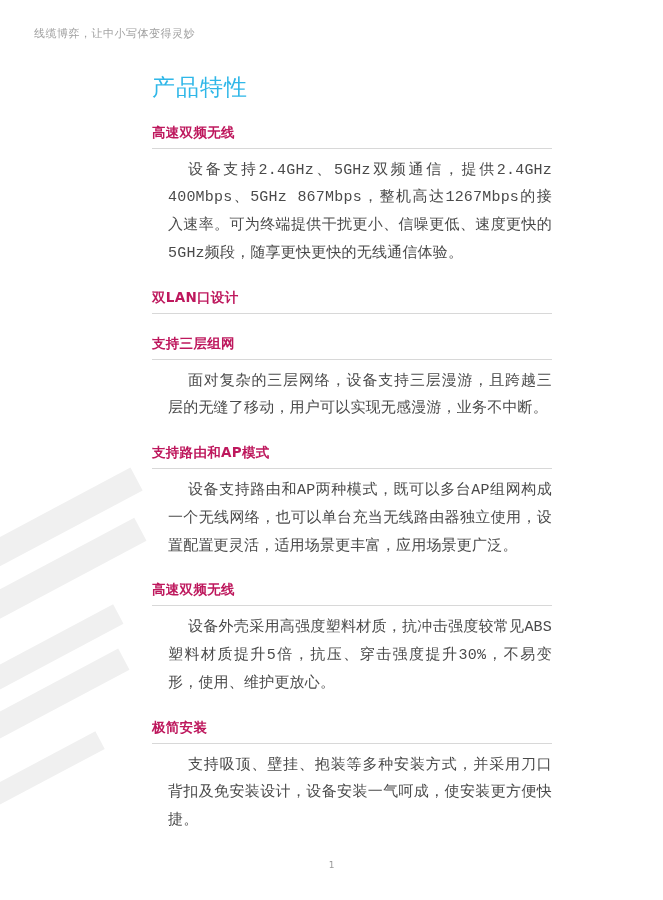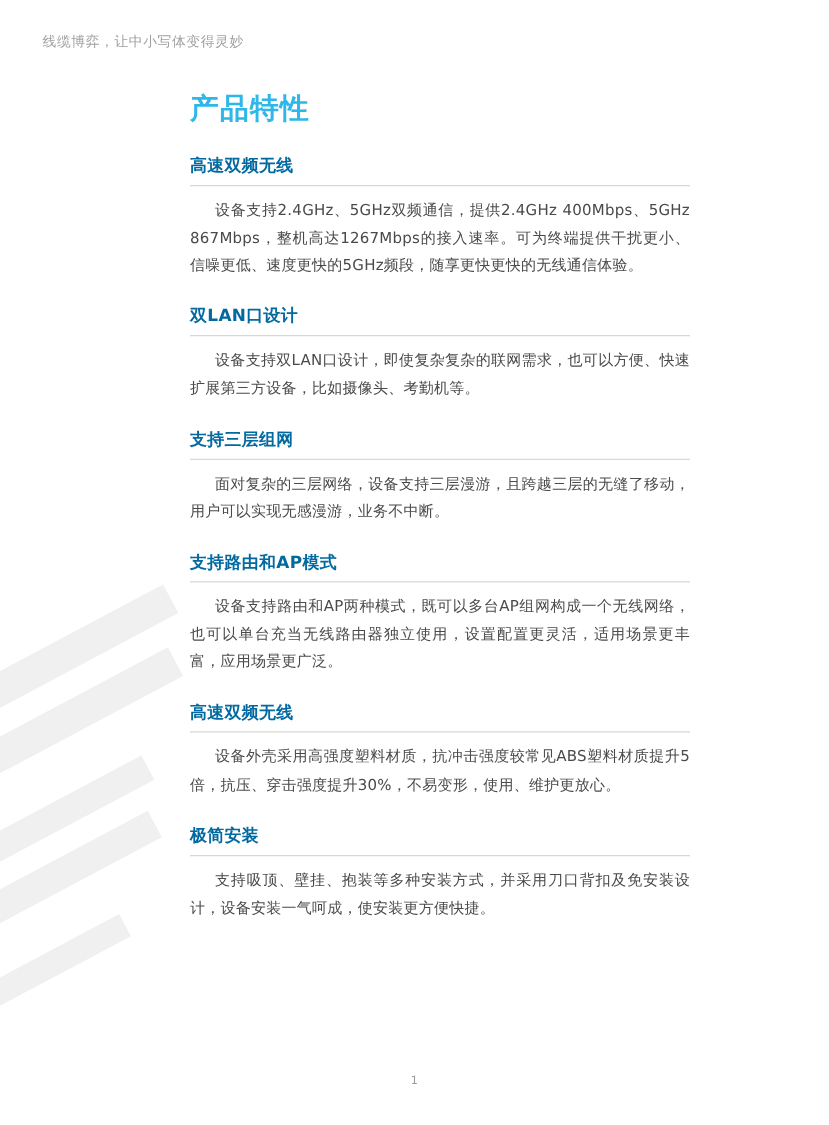--- a/index.html
+++ b/index.html
@@ -49,51 +49,52 @@
   .content {
     position: absolute;
     top: 74px;
     left: 152px;
     width: 400px;
   }
 
   .doc-title {
     font-size: 23px;
     color: #2fb7e8;
-    font-weight: bold;
+    font-weight: normal;
     letter-spacing: 1px;
     margin: 0 0 22px 0;
     line-height: 1.2;
   }
 
   .section { margin-bottom: 21px; }
 
   .section-heading {
     font-size: 13.5px;
     font-weight: bold;
-    color: #0369a1;
+    color: #be185d;
     margin: 0 0 6px 0;
     letter-spacing: 0.3px;
   }
 
   .rule {
     border: 0;
     border-top: 1px solid #d8d8d8;
     margin: 0 0 8px 0;
     height: 0;
   }
 
   .para {
-    font-size: 12px;
+    font-size: 15px;
     line-height: 1.85;
     color: #4a4a4a;
-    margin: 0 0 2px 0;
+    margin: 0 0 2px 16px;
     text-indent: 20px;
     text-align: justify;
     letter-spacing: 0.2px;
+    font-family: Liberation Mono, monospace;
   }
 
   .page-number {
     position: absolute;
     bottom: 30px;
     left: 0;
     width: 663px;
     text-align: center;
     font-size: 9px;
     color: #999;
@@ -118,21 +119,20 @@
 
     <div class="section">
       <h2 class="section-heading">高速双频无线</h2>
       <hr class="rule">
       <p class="para">设备支持2.4GHz、5GHz双频通信，提供2.4GHz 400Mbps、5GHz 867Mbps，整机高达1267Mbps的接入速率。可为终端提供干扰更小、信噪更低、速度更快的5GHz频段，随享更快更快的无线通信体验。</p>
     </div>
 
     <div class="section">
       <h2 class="section-heading">双LAN口设计</h2>
       <hr class="rule">
-      <p class="para">设备支持双LAN口设计，即使复杂复杂的联网需求，也可以方便、快速扩展第三方设备，比如摄像头、考勤机等。</p>
     </div>
 
     <div class="section">
       <h2 class="section-heading">支持三层组网</h2>
       <hr class="rule">
       <p class="para">面对复杂的三层网络，设备支持三层漫游，且跨越三层的无缝了移动，用户可以实现无感漫游，业务不中断。</p>
     </div>
 
     <div class="section">
       <h2 class="section-heading">支持路由和AP模式</h2>

